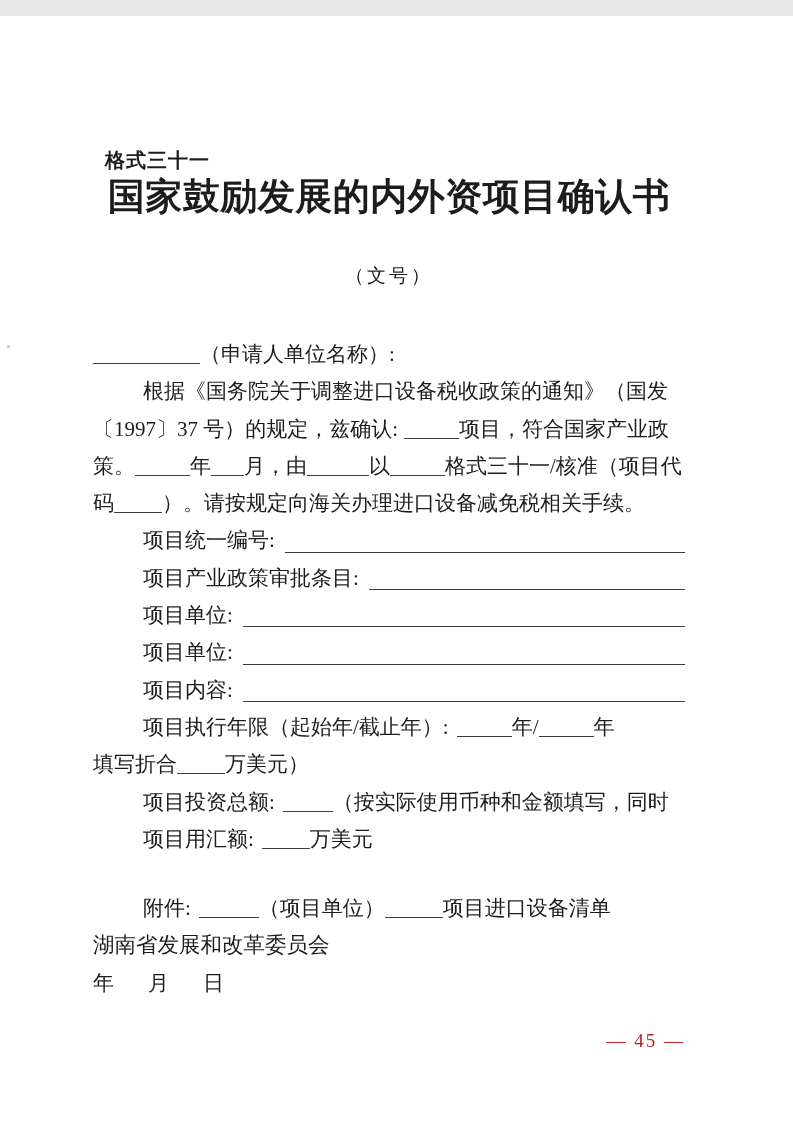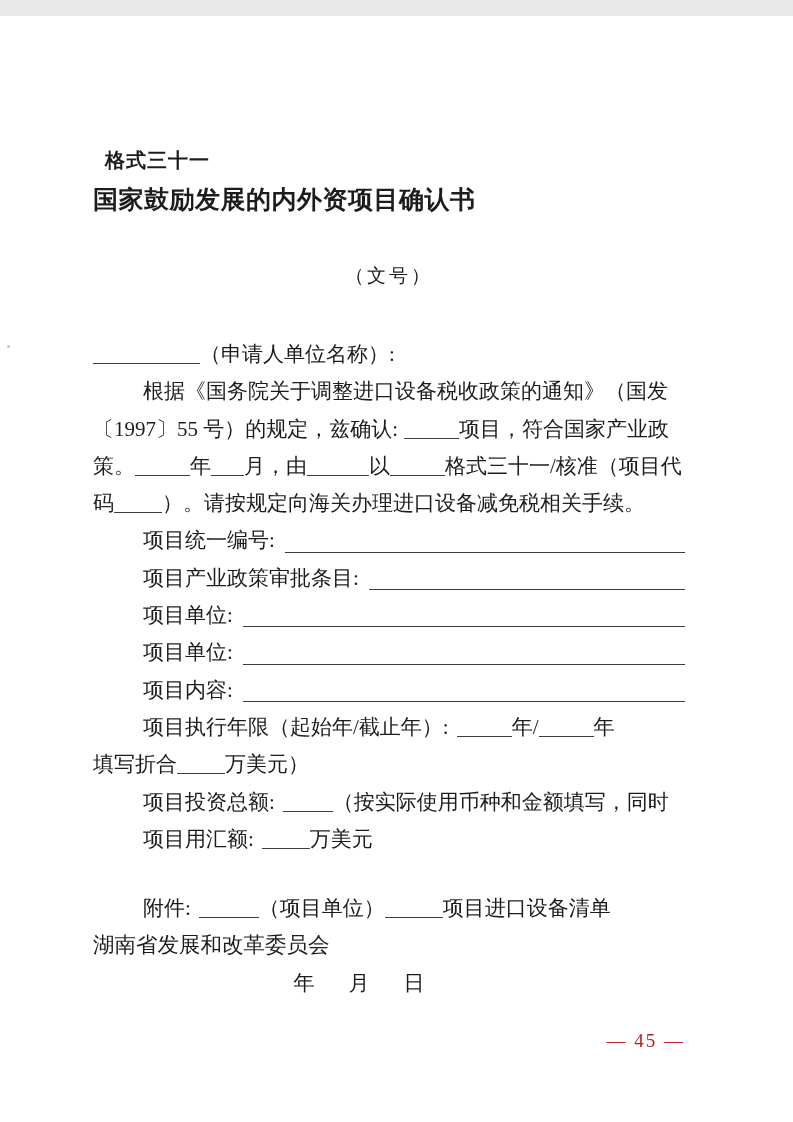--- a/index.html
+++ b/index.html
@@ -23,25 +23,25 @@
   .format-label {
     font-family: "Liberation Sans", "DejaVu Sans", sans-serif;
     font-weight: 700;
     font-size: 20px;
     line-height: 27px;
     padding-left: 12px;
     letter-spacing: 1px;
   }
   .doc-title {
     margin-top: 7px;
-    font-family: Liberation Sans, sans-serif;
+    font-family: Liberation Mono, monospace;
     font-weight: 700;
-    font-size: 25px;
+    font-size: 37px;
     line-height: 36px;
-    text-align: left;
+    text-align: center;
     letter-spacing: 0.5px;
   }
   .doc-number {
     margin-top: 46px;
     font-size: 19px;
     line-height: 26px;
     text-align: center;
     letter-spacing: 3px;
   }
   .body-block {
@@ -67,21 +67,21 @@
     margin-bottom: 7px;
   }
   .attachment-line { margin-top: 32px; }
   .authority-line {
     text-align: left;
     padding-right: 25px;
     font-size: 21.5px;
     line-height: 37.3px;
   }
   .date-line {
-    text-align: center;
+    text-align: left;
     padding-right: 60px;
     font-size: 21px;
     line-height: 37.3px;
   }
   .date-line .date-part { margin-left: 34px; }
   .page-number {
     position: absolute;
     top: 1014px;
     right: 108px;
     font-size: 19px;
@@ -112,21 +112,21 @@
     <div class="doc-title">国家鼓励发展的内外资项目确认书</div>
 
     <div class="doc-number">（文号）</div>
 
     <div class="body-block">
 
       <div class="line"><span class="blank" style="width:107px"></span><span>（申请人单位名称）:</span></div>
 
       <div class="line indent"><span>根据《国务院关于调整进口设备税收政策的通知》（国发</span></div>
 
-      <div class="line"><span>〔1997〕55 号）的规定，兹确认:</span><span class="blank" style="width:55px;margin-left:6px"></span><span>项目，符合国家产业政</span></div>
+      <div class="line"><span>〔1997〕37 号）的规定，兹确认:</span><span class="blank" style="width:55px;margin-left:6px"></span><span>项目，符合国家产业政</span></div>
 
       <div class="line"><span>策。</span><span class="blank" style="width:55px"></span><span>年</span><span class="blank" style="width:33px"></span><span>月，由</span><span class="blank" style="width:62px"></span><span>以</span><span class="blank" style="width:55px"></span><span>格式三十一/核准（项目代</span></div>
 
       <div class="line"><span>码</span><span class="blank" style="width:48px"></span><span>）。请按规定向海关办理进口设备减免税相关手续。</span></div>
 
       <div class="line field-line indent">
           <span class="lbl">项目统一编号:</span>
           <span class="fill"></span>
         </div>
 

